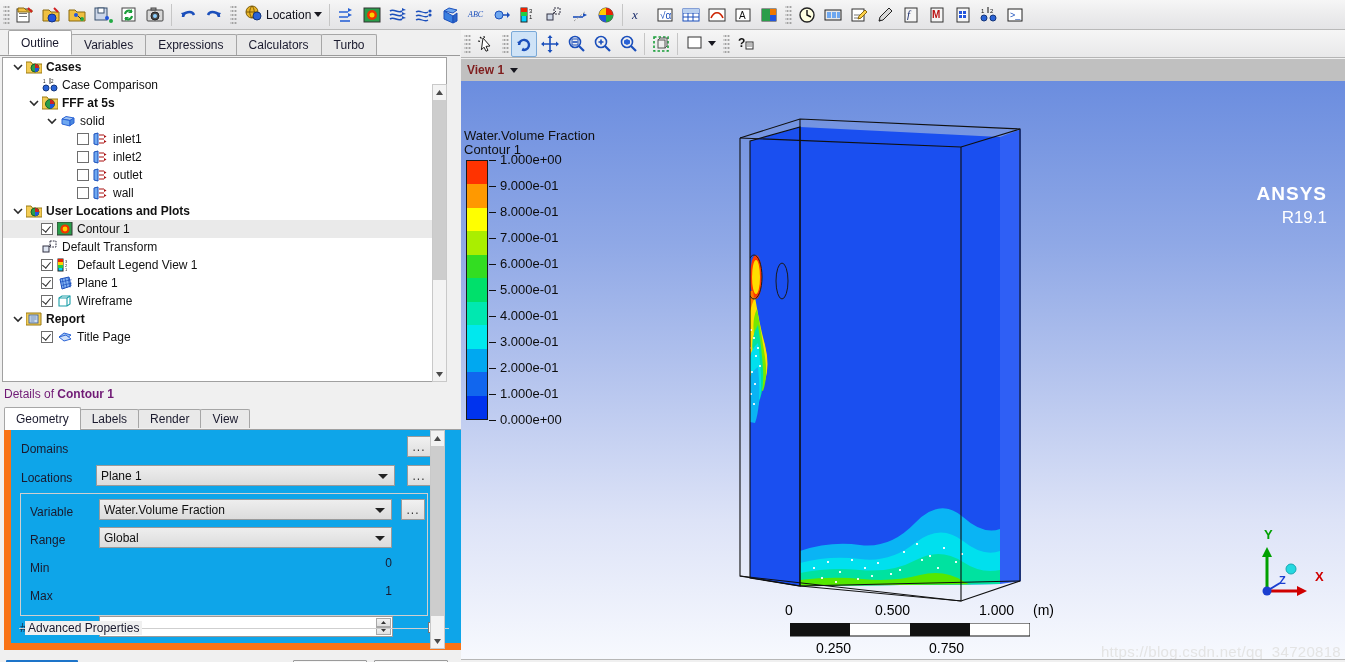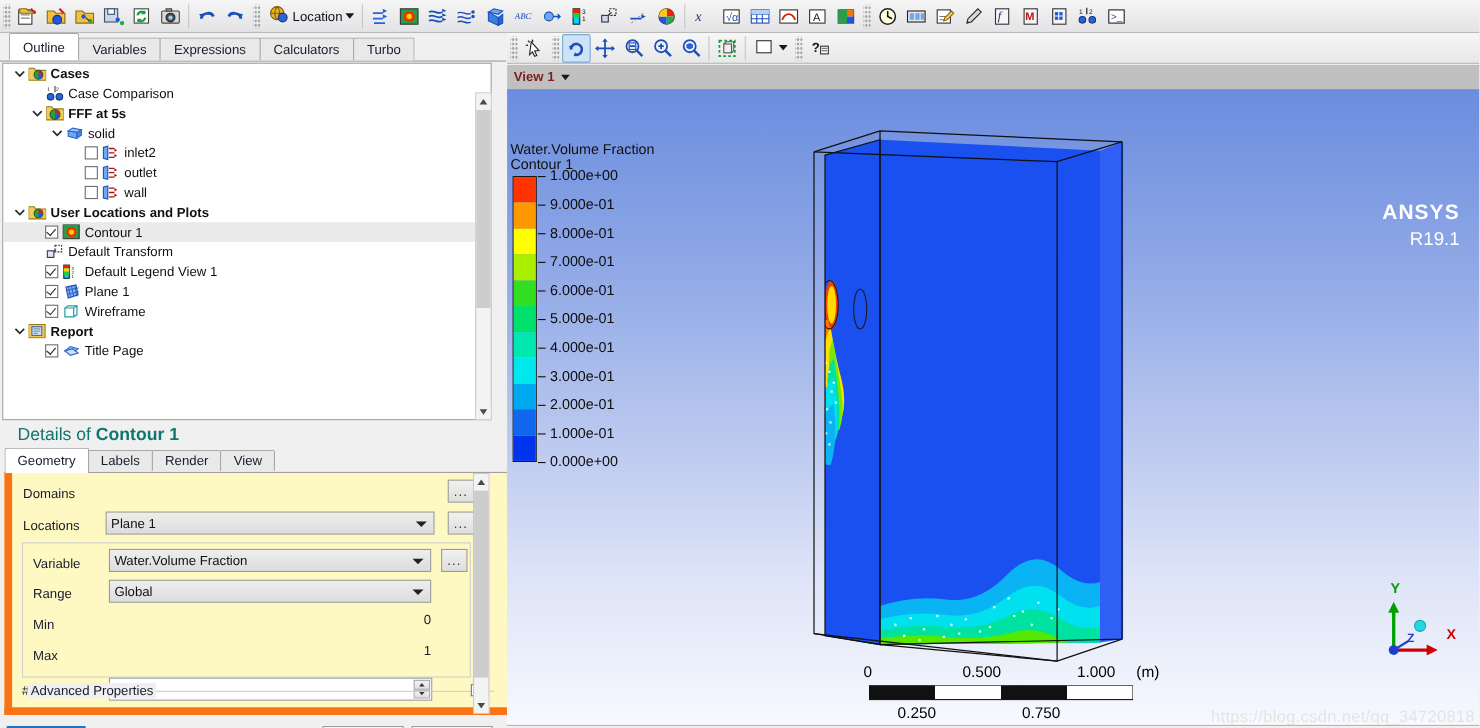--- a/index.html
+++ b/index.html
@@ -70,28 +70,28 @@
   .tlabel { font-size:12px; color:#111; }
   .tlabel.b { font-weight:bold; }
 
   .vscroll {
     position:absolute; width:15px; background:#f3f3f3; border:1px solid #c9c9c9;
   }
   .vscroll .arr { width:13px;height:14px; display:flex;align-items:center;justify-content:center; background:#f3f3f3; }
   .vscroll .thumb { position:absolute; left:0; width:13px; background:#cdcdcd; }
 
   
-  .details-title { position:absolute; left:16px; top:357px; font-size:16px; color:#0f766e; }
+  .details-title { position:absolute; left:4px; top:357px; font-size:12px; color:#701a75; }
   .details-title b { font-weight:bold; }
   .dtabs { position:absolute; left:4px; top:377px; height:23px; display:flex; align-items:center; }
   .dtab { height:19px; padding:0 11px; display:flex;align-items:center; font-size:12px; background:#e9e9e9;
           border:1px solid #a6a6a6; border-bottom:none; margin-right:-1px; border-radius:2px 2px 0 0; cursor:default; }
   .dtab.sel { background:#ffffff; height:23px; font-weight:400; position:relative; z-index:3; }
 
-  .dbody { position:absolute; left:4px; top:399px; width:482px; height:221px; background:#fef9c3; border:7px solid #f97316; border-top:1px solid #a0a0a0; }
+  .dbody { position:absolute; left:4px; top:399px; width:482px; height:221px; background:#0ea5e9; border:7px solid #f97316; border-top:1px solid #a0a0a0; }
   .flabel { font-size:12px; color:#1a1a2e; }
   .combo {
     height:21px; background:linear-gradient(to bottom,#eeeeee,#dcdcdc);
     border:1px solid #9a9a9a; display:flex; align-items:center; padding:0 4px;
     font-size:12px; color:#111; position:relative; cursor:default;
   }
   .combo .arrow { position:absolute; right:6px; top:50%; margin-top:-2px;
      width:0;height:0;border-left:5px solid transparent;border-right:5px solid transparent;border-top:5px solid #222; }
   .dots {
     width:24px;height:21px; background:linear-gradient(to bottom,#f1f1f1,#dedede); border:1px solid #9a9a9a;
@@ -497,20 +497,34 @@
               </svg>
             </span>
             <span class="ticon">
               <svg width="16" height="14" viewBox="0 0 16 14">
                 <path d="M2 5l4-2.5 8 1.5-4 2.5z" fill="#9fc4f0" stroke="#2a63d6"></path>
                 <path d="M2 5v5l8 2V6.5z" fill="#6fa8f0" stroke="#2a63d6"></path>
                 <path d="M10 6.5l4-2.5v5l-4 2.5z" fill="#4a88dd" stroke="#2a63d6"></path>
               </svg>
             </span>
             <span class="tlabel">solid</span>
+          </div>
+          <div class="trow">
+            <span class="tspace" style="width: 58px;"></span>
+            <span class="twist"></span>
+            <span class="cbx"></span>
+            <span class="ticon">
+              <svg width="17" height="14" viewBox="0 0 17 14">
+                <path d="M2 2l4-1v12l-4-1z" fill="#6fa8f0" stroke="#1b4fbb"></path>
+                <path d="M7 3h5M7 7h5M7 11h5" stroke="#aa1111" stroke-width="1.2"></path>
+                <path d="M12 3l2.5 1.5L12 6z" fill="#aa1111"></path>
+                <path d="M12 11l2.5-1.5L12 8z" fill="#aa1111"></path>
+              </svg>
+            </span>
+            <span class="tlabel">inlet1</span>
           </div>
           <div class="trow">
             <span class="tspace" style="width: 58px;"></span>
             <span class="twist"></span>
             <span class="cbx"></span>
             <span class="ticon">
               <svg width="17" height="14" viewBox="0 0 17 14">
                 <path d="M2 2l4-1v12l-4-1z" fill="#6fa8f0" stroke="#1b4fbb"></path>
                 <path d="M7 3h5M7 7h5M7 11h5" stroke="#aa1111" stroke-width="1.2"></path>
                 <path d="M12 3l2.5 1.5L12 6z" fill="#aa1111"></path>

